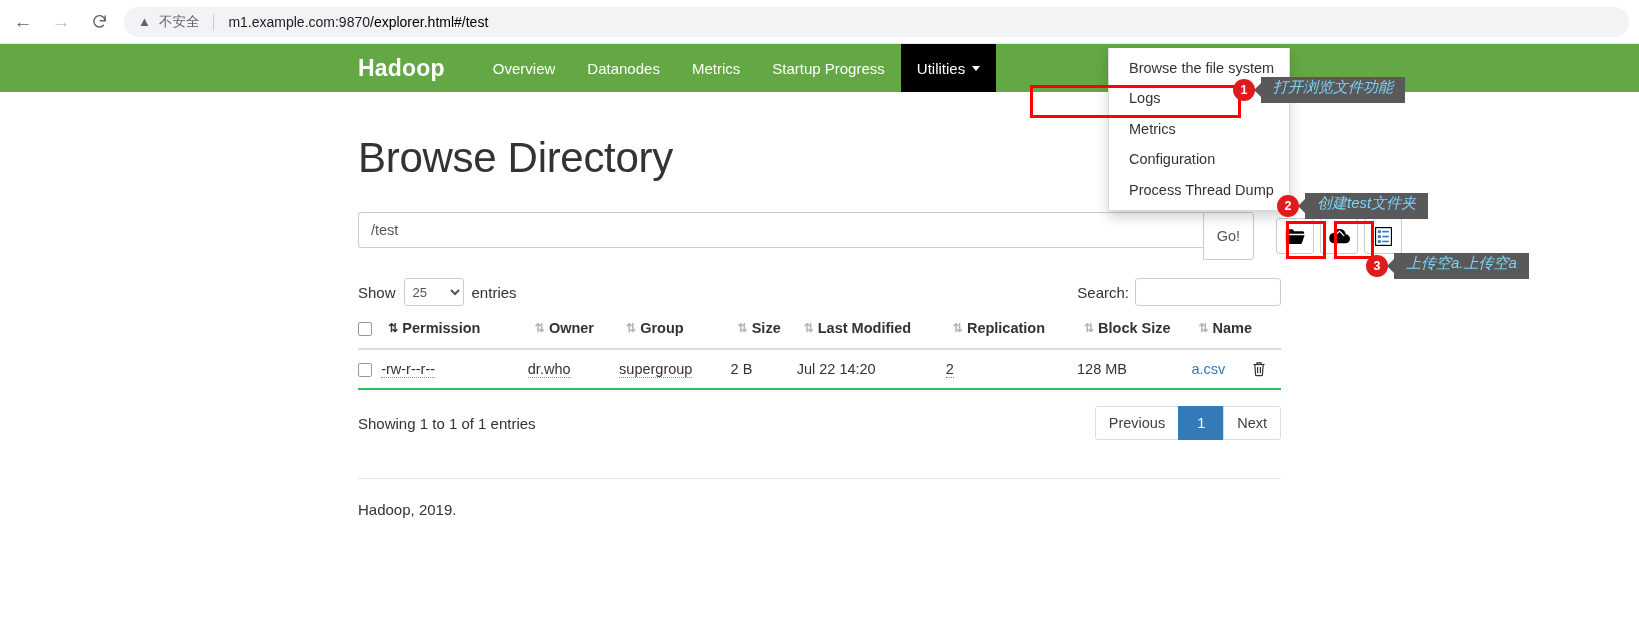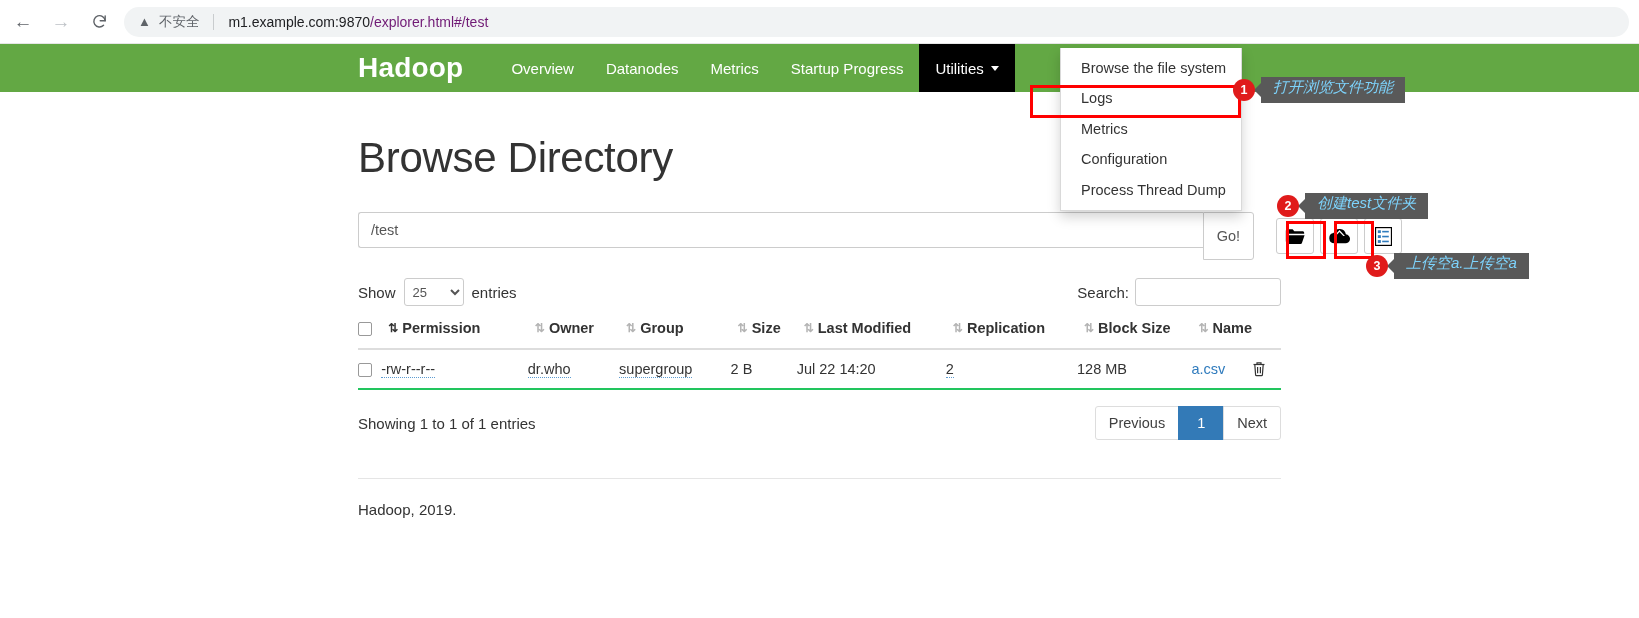--- a/index.html
+++ b/index.html
@@ -32,50 +32,50 @@
   .omnibox {
     flex:1; height:30px; background:#f1f3f4;
     border-radius:15px; display:flex; align-items:center;
     padding:0 14px; gap:8px; font-size:14px;
     color:#202124; max-width:1560px;
   }
   .warn-ico { font-size:13px; color:#5f6368; }
   .insecure { color:#5f6368; font-size:13.5px; white-space:nowrap; }
   .omni-sep { width:1px; height:16px; background:#c9ccce; margin:0 6px; }
   .url { font-size:14px; color:#202124; white-space:nowrap; }
-  .url .dim { color:#701a75; }
+  .url .dim { color:#000000; }
 
   
   .navbar {
     height:48px; background:#63a844;
     display:flex; align-items:center;
     padding-left:358px; gap:0;
     position:relative; z-index:30;
   }
   .brand {
-    color:#fff; font-size:28px; font-weight:700;
+    color:#fff; font-size:23px; font-weight:700;
     letter-spacing:.2px; margin-right:32px;
     text-decoration:none;
   }
   .navlink {
     color:#ffffff; font-size:15px; padding:0 16px;
     height:48px; display:flex; align-items:center;
     text-decoration:none; white-space:nowrap; cursor:pointer;
   }
   .navlink.active { background:#000000; }
   .caret {
     display:inline-block; margin-left:7px;
     border-left:4px solid transparent;
     border-right:4px solid transparent;
     border-top:5px solid #fff;
   }
 
   
   .dropdown {
-    position:absolute; top:48px; left:1060px;
+    position:absolute; top:48px; left:1108px;
     width:182px; background:#ffffff;
     border:1px solid rgba(0,0,0,.15);
     border-top:none;
     box-shadow:0 6px 12px rgba(0,0,0,.175);
     padding:5px 0; z-index:40;
   }
   .dd-item {
     display:block; padding:4px 20px;
     font-size:14.5px; color:#333; text-decoration:none;
     white-space:nowrap; line-height:1.55; cursor:pointer;

